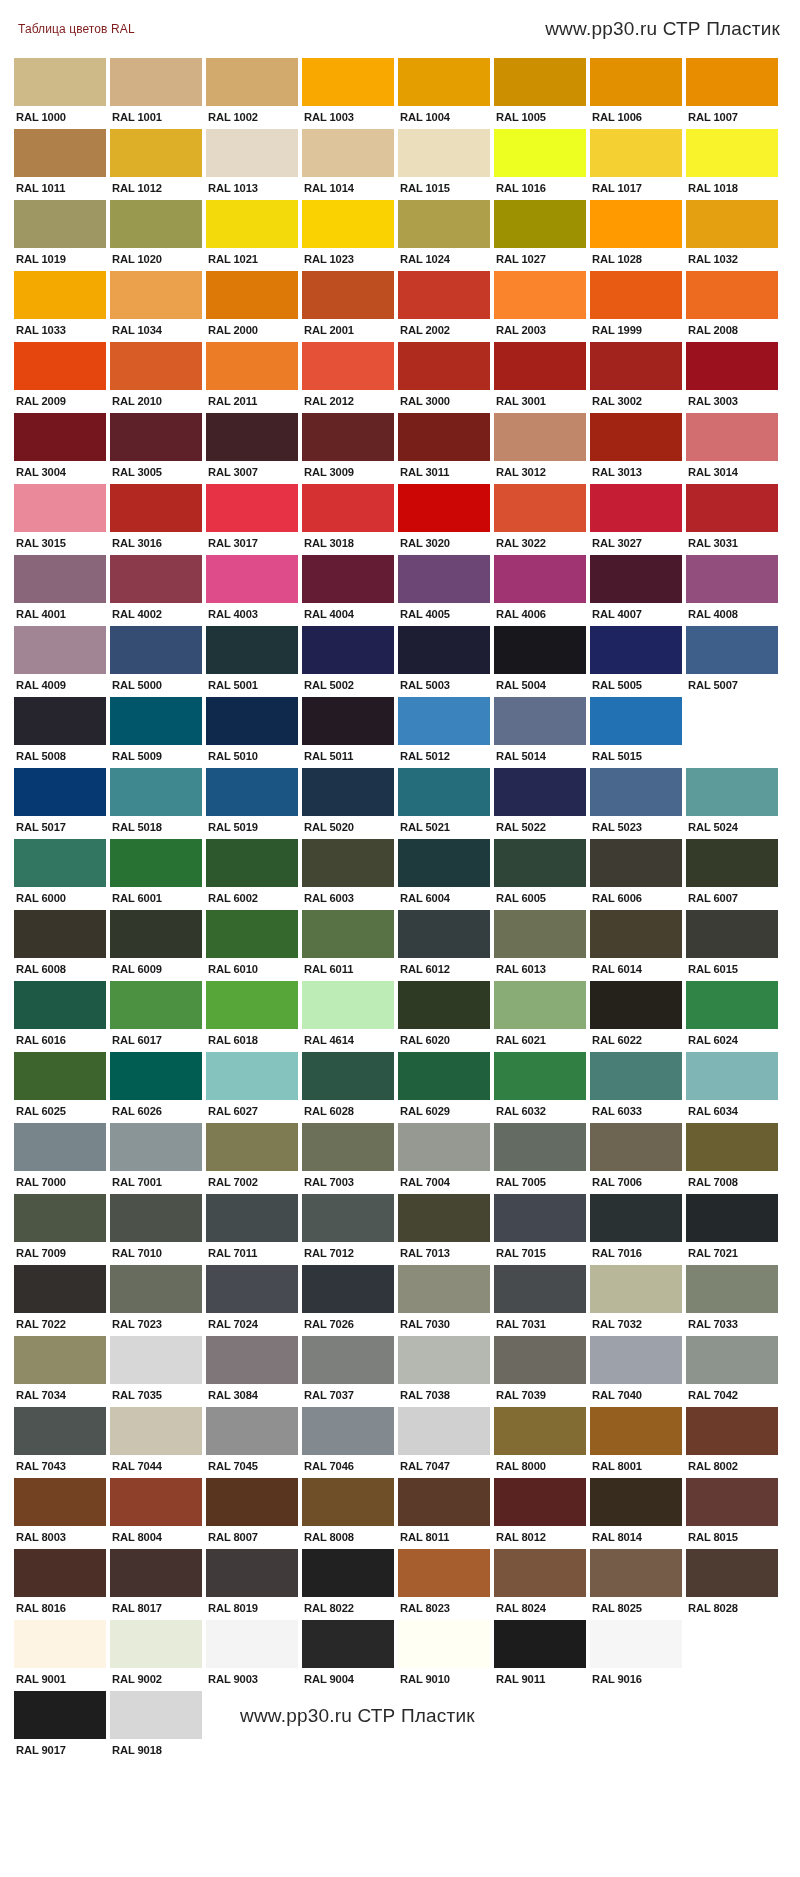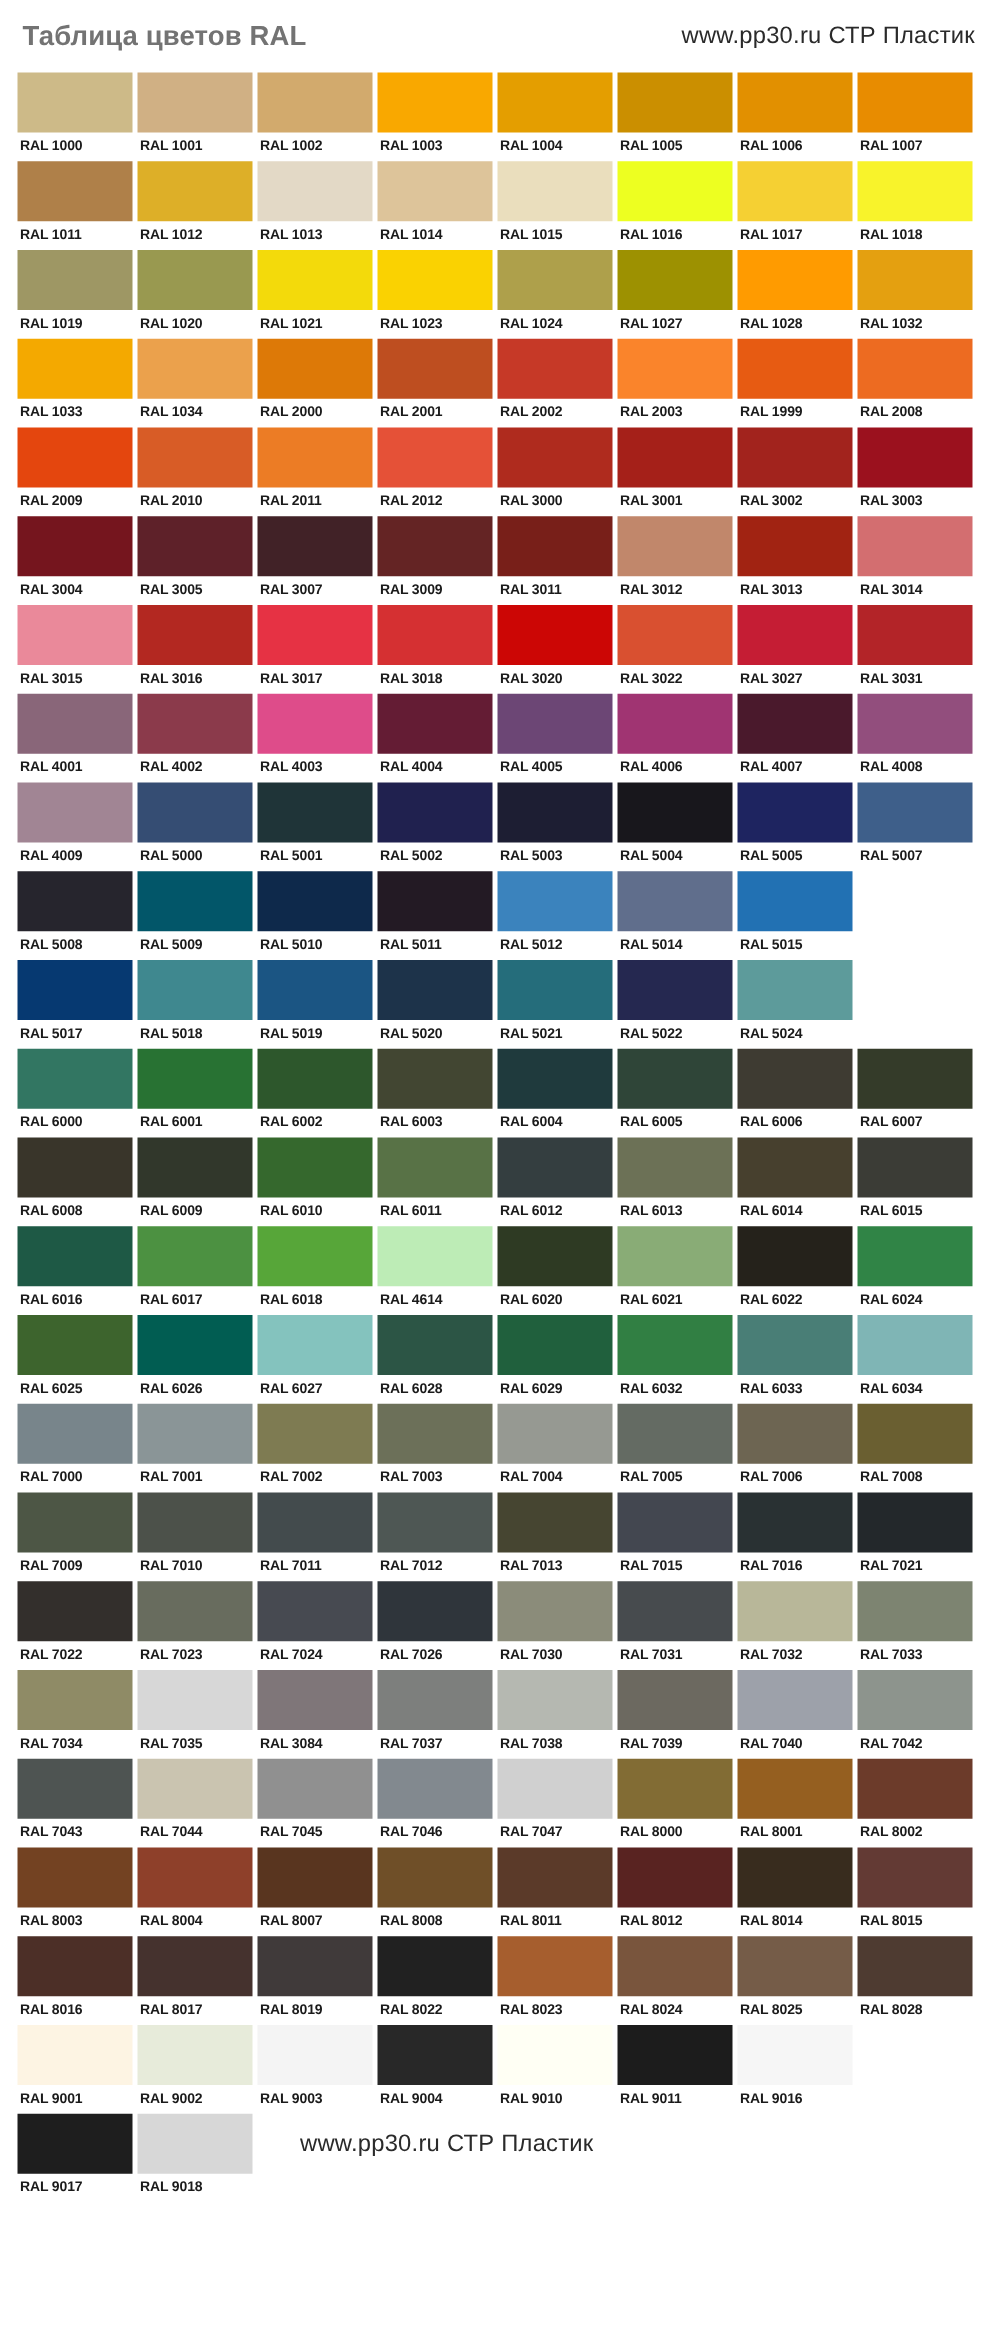--- a/index.html
+++ b/index.html
@@ -24,23 +24,23 @@
   
   .header {
     height: 58px;
     display: flex;
     align-items: center;
     justify-content: space-between;
     padding: 0 6px 0 4px;
     box-sizing: border-box;
   }
   .doc-title {
-    font-size: 22px;
-    font-weight: bold;
-    color: #737373;
+    font-size: 12px;
+    font-weight: normal;
+    color: #7f1d1d;
     letter-spacing: 0.1px;
     white-space: nowrap;
   }
   .site-brand {
     font-size: 19px;
     font-weight: normal;
     color: #2a2a2a;
     white-space: nowrap;
     letter-spacing: 0.2px;
   }
@@ -457,20 +457,24 @@
         </div>
         <div class="swatch-cell">
           <div class="swatch" style="background: rgb(37, 109, 123);"></div>
           <div class="swatch-label">RAL 5021</div>
         </div>
         <div class="swatch-cell">
           <div class="swatch" style="background: rgb(37, 40, 80);"></div>
           <div class="swatch-label">RAL 5022</div>
         </div>
         <div class="swatch-cell">
+          <div class="swatch" style="background: rgb(73, 103, 141);"></div>
+          <div class="swatch-label">RAL 5023</div>
+        </div>
+        <div class="swatch-cell">
           <div class="swatch" style="background: rgb(93, 155, 155);"></div>
           <div class="swatch-label">RAL 5024</div>
         </div>
       </div>
       <div class="color-row">
         <div class="swatch-cell">
           <div class="swatch" style="background: rgb(50, 118, 98);"></div>
           <div class="swatch-label">RAL 6000</div>
         </div>
         <div class="swatch-cell">

